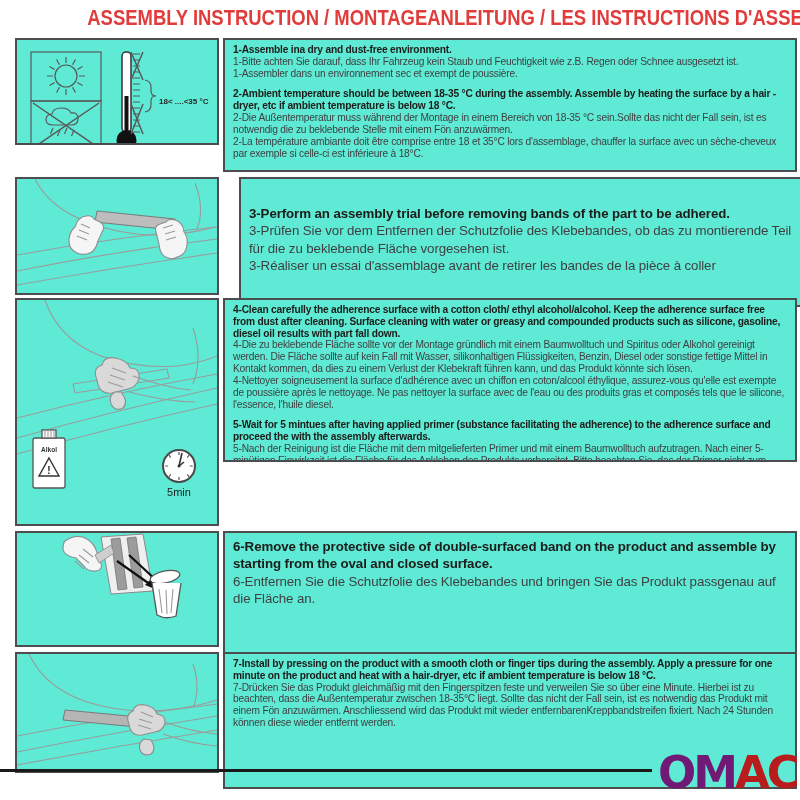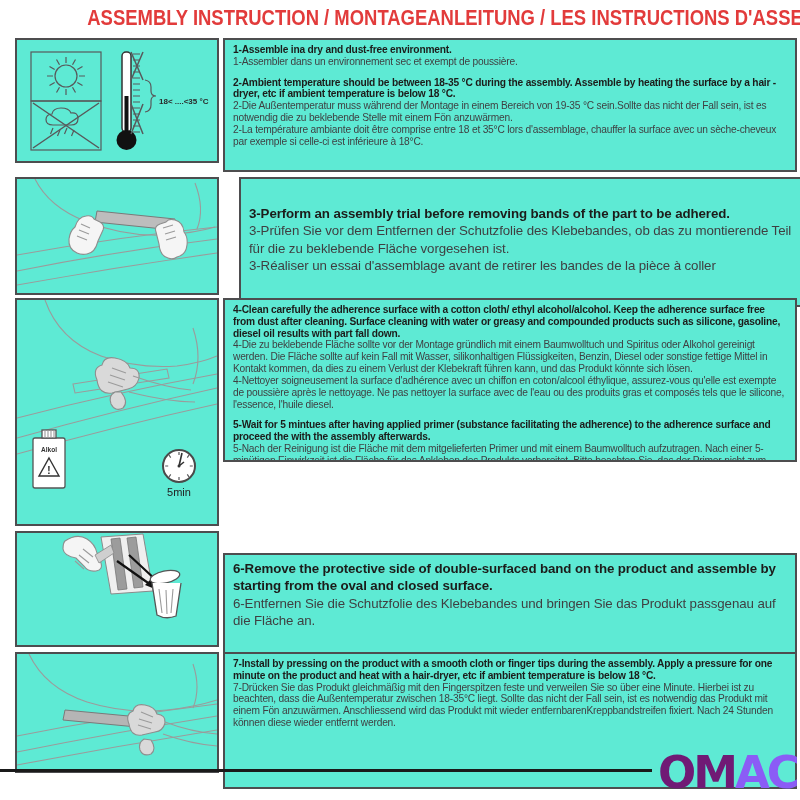--- a/index.html
+++ b/index.html
@@ -34,32 +34,32 @@
   .clockc{fill:#fff;stroke:#4a4a4a;stroke-width:2;}
   .tiny{font-size:6.5px;font-weight:bold;fill:#333;text-anchor:middle;font-family:"Liberation Sans",sans-serif;}
   .bang{font-size:10px;font-weight:bold;fill:#222;text-anchor:middle;font-family:"Liberation Sans",sans-serif;}
   .clock-label{font-size:11px;fill:#222;text-anchor:middle;font-family:"Liberation Sans",sans-serif;}
   .temp-label{font-size:8px;font-weight:bold;fill:#2a2a2a;font-family:"Liberation Sans",sans-serif;}
 
   .footer-line{position:absolute;top:769px;left:0;width:652px;height:3px;background:#1a1a1a;}
   .logo{position:absolute;top:748px;left:658px;height:50px;line-height:50px;white-space:nowrap;
         font-family:"DejaVu Sans",sans-serif;font-weight:bold;font-size:45px;letter-spacing:-3px;}
   .logo .lb{color:#701a75;}
-  .logo .lr{color:#8b5cf6;text-align:right;}
+  .logo .lr{color:#b91c1c;text-align:right;}
 </style>
 </head>
 <body>
 
 <div class="page">
 
   <div class="title-wrap">
     <span class="title-inner">ASSEMBLY INSTRUCTION / MONTAGEANLEITUNG / LES INSTRUCTIONS D'ASSEMBLAGE</span>
   </div>
 
-  <div class="cell cell-img" style="top:38px;height:125px;">
+  <div class="cell cell-img" style="top:38px;height:107px;">
     <svg width="200" height="130" viewBox="0 0 200 130">
       <g>
         <rect x="14" y="12" width="70" height="49" class="st"></rect>
         <circle cx="49" cy="36" r="11" class="st"></circle>
         <path class="st" d="M62 36h6M60.3 42.5l5.2 3M55.5 47.3l3 5.2M49 49v6M42.5 47.3l-3 5.2M37.7 42.5l-5.2 3M36 36h-6M37.7 29.5l-5.2 -3M42.5 24.7l-3 -5.2M49 23v-6M55.5 24.7l3 -5.2M60.3 29.5l5.2 -3"></path>
       </g>
       <g>
         <rect x="14" y="61" width="70" height="49" class="st"></rect>
         <path class="st" d="M36 85q-7 0-7-5.5 0-5 6-5.5 1-6 9-6t10 5q7-1 7 5.5 0 6.5-7 6.5z"></path>
         <path class="st" d="M36 88l-2.5 6M43 90l-2.5 6M50 88l-2.5 6M57 90l-2.5 6"></path>
@@ -72,25 +72,26 @@
         <path class="st" d="M116 14h7M116 20h7M116 26h7M116 32h7M116 38h7M116 44h7M116 50h7M116 56h7M116 62h7M116 68h7M116 74h7M116 80h7M116 86h7M116 92h7"></path>
         <path class="st15" d="M114 12l12 28M126 12l-12 28M114 64l12 30M126 64l-12 30"></path>
         <path class="st" d="M128 40q6 1 6 7v4q0 5 5 5-5 0-5 5v4q0 6-6 7"></path>
         <text x="142" y="64" class="temp-label">18&lt; ....&lt;35 °C</text>
       </g>
     </svg>
   </div>
   <div class="cell cell-text small" style="top:38px;height:134px;">
     <div class="sec">
       <p class="en">1-Assemble ina dry and dust-free environment.</p>
+      <p>1-Bitte achten Sie darauf, dass Ihr Fahrzeug kein Staub und Feuchtigkeit wie z.B. Regen oder Schnee ausgesetzt ist.</p>
       <p>1-Assembler dans un environnement sec et exempt de poussière.</p>
     </div>
     <div class="sec">
       <p class="en">2-Ambient temperature should be between 18-35 °C during the assembly. Assemble by heating the surface by a hair -dryer, etc if ambient temperature is below 18 °C.</p>
-      <p>2-Die Außentemperatur muss während der Montage in einem Bereich von 19-35 °C sein.Sollte das nicht der Fall sein, ist es notwendig die zu beklebende Stelle mit einem Fön anzuwärmen.</p>
+      <p>2-Die Außentemperatur muss während der Montage in einem Bereich von 18-35 °C sein.Sollte das nicht der Fall sein, ist es notwendig die zu beklebende Stelle mit einem Fön anzuwärmen.</p>
       <p>2-La température ambiante doit être comprise entre 18 et 35°C lors d'assemblage, chauffer la surface avec un sèche-cheveux par exemple si celle-ci est inférieure à 18°C.</p>
     </div>
   </div>
 
   <div class="cell cell-img" style="top:177px;height:118px;">
     <svg width="200" height="114" viewBox="0 0 200 114">
       <g>
         <path class="car" d="M18 0q14 28 50 42 40 16 80 14 30-2 50-8"></path>
         <path class="car" d="M178 4q10 26 2 46"></path>
         <path class="car" d="M0 76Q100 58 200 48"></path>
@@ -179,21 +180,21 @@
         <polygon points="138,56 128,52 134,46" fill="#111"></polygon>
         <polygon points="143,51 133,49 139,42" fill="#111"></polygon>
       </g>
       <g>
         <ellipse cx="148" cy="44" rx="15" ry="6" transform="rotate(-12 148 44)" class="stk2"></ellipse>
         <path class="stk2" d="M135 50l5 32q9 5 19 1l5-33"></path>
         <path class="car" d="M142 56l3 24M149 57l1 24M156 56l-2 24"></path>
       </g>
     </svg>
   </div>
-  <div class="cell cell-text big pad-sm" style="top:553px;height:140px;">
+  <div class="cell cell-text big pad-sm" style="top:531px;height:140px;">
     <div class="sec">
       <p class="en">6-Remove the protective side of double-surfaced band on the product and assemble by starting from the oval and closed surface.</p>
       <p>6-Entfernen Sie die Schutzfolie des Klebebandes und bringen Sie das Produkt passgenau auf die Fläche an.</p>
     </div>
   </div>
 
   <div class="cell cell-img" style="top:652px;height:121px;">
     <svg width="200" height="117" viewBox="0 0 200 117">
       <g>
         <path class="car" d="M12 0q16 34 58 48 38 12 80 8 28-3 50-10"></path>

